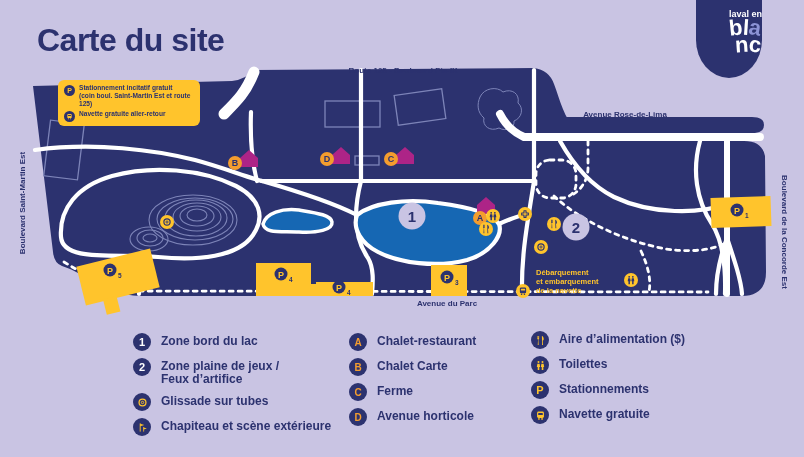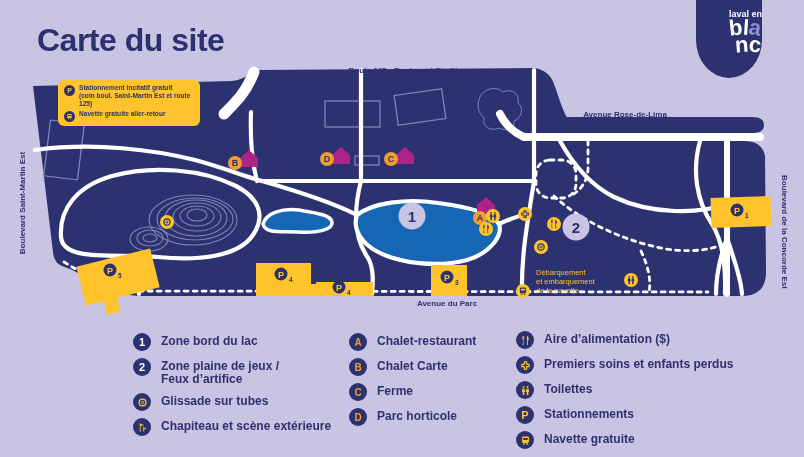--- a/index.html
+++ b/index.html
@@ -39,21 +39,21 @@
 
   
   .mk{position:absolute;transform:translate(-50%,-50%);border-radius:50%;display:flex;align-items:center;justify-content:center}
   .zone{width:27px;height:27px;background:var(--bg);color:var(--navy);font-size:15px;font-weight:800}
   .lmark{width:14px;height:14px;background:var(--orange);color:var(--navy);font-size:9px;font-weight:800}
   .micon{width:14px;height:14px;background:var(--yellow);--hole:var(--yellow);color:var(--navy)}
   .micon svg{width:10px;height:10px}
   .pmark{width:13px;height:13px;background:var(--navy);color:var(--yellow);font-size:9px;font-weight:800}
   .psub{position:absolute;right:-5px;bottom:-2px;color:var(--navy);font-size:6.5px;font-weight:800}
 
-  .shuttle-note{left:536px;top:268px;color:var(--yellow);font-size:7.5px;font-weight:400;line-height:9px}
+  .shuttle-note{left:536px;top:268px;color:var(--yellow);font-size:7.5px;font-weight:700;line-height:9px}
 
   
   .lg-col{position:absolute;display:flex;flex-direction:column;gap:7px}
   .lg-row{display:flex;align-items:flex-start;gap:10px}
   .lg-badge{width:18px;height:18px;border-radius:50%;background:var(--navy);--hole:var(--navy);
             display:flex;align-items:center;justify-content:center;flex:0 0 18px}
   .lg-badge.num{color:#fff;font-size:11px;font-weight:800}
   .lg-badge.letter{color:var(--orange);font-size:10px;font-weight:800}
   .lg-badge svg{width:11px;height:11px;color:var(--yellow)}
   .lg-label{font-size:12px;font-weight:700;color:var(--navy);line-height:13px;padding-top:2px}
@@ -311,44 +311,34 @@
     </div>
     <div class="lg-row">
       <div class="lg-badge letter">C</div>
       <div class="lg-label">
         <div>Ferme</div>
       </div>
     </div>
     <div class="lg-row">
       <div class="lg-badge letter">D</div>
       <div class="lg-label">
-        <div>Parc horticole</div>
-      </div>
-    </div>
-  </div>
-<div class="lg-col" style="left:516px;top:331px" id="lg-col3">
+        <div>Avenue horticole</div>
+      </div>
+    </div>
+  </div>
+<div class="lg-col" style="left:531px;top:331px" id="lg-col3">
     <div class="lg-row">
       <div class="lg-badge">
         <svg viewBox="0 0 24 24">
           <path fill="currentColor" d="M9 2 L9 7.5 C9 8.6 8.3 9.5 7.3 9.8 L8 22 L6 22 L6.7 9.8 C5.7 9.5 5 8.6 5 7.5 L5 2 L6.1 2 L6.1 7 L6.6 7 L6.6 2 L7.5 2 L7.5 7 L8 7 L8 2 Z"></path>
           <path fill="currentColor" d="M15 2 C17.5 2 19 5.5 19 8.5 C19 10.5 18 11.8 16.8 12.2 L17.5 22 L15.5 22 Z"></path>
         </svg>
       </div>
       <div class="lg-label">
         <div>Aire d’alimentation ($)</div>
-      </div>
-    </div>
-    <div class="lg-row">
-      <div class="lg-badge">
-        <svg viewBox="0 0 24 24">
-          <path d="M9.5 4h5v5.5H20v5h-5.5V20h-5v-5.5H4v-5h5.5z" fill="none" stroke="currentColor" stroke-width="2.6" stroke-linejoin="round"></path>
-        </svg>
-      </div>
-      <div class="lg-label">
-        <div>Premiers soins et enfants perdus</div>
       </div>
     </div>
     <div class="lg-row">
       <div class="lg-badge">
         <svg viewBox="0 0 24 24">
           <circle cx="7.6" cy="4.4" r="2.2" fill="currentColor"></circle>
           <path fill="currentColor" d="M5.2 8h4.8l1.2 7H9.4v7H5.9v-7H4z"></path>
           <circle cx="16.4" cy="4.4" r="2.2" fill="currentColor"></circle>
           <path fill="currentColor" d="M14 8h4.8l1.2 7h-1.8v7h-3.5v-7H12.8z"></path>
         </svg>

